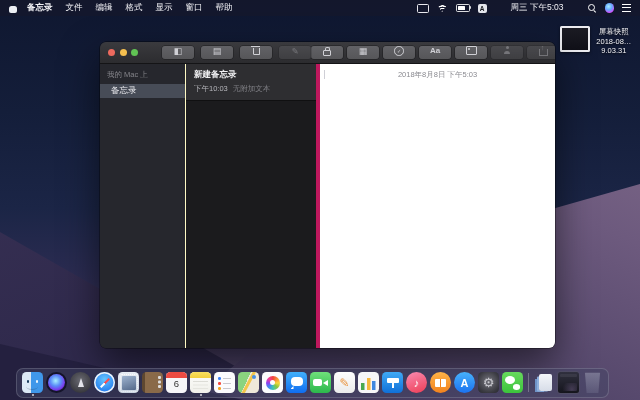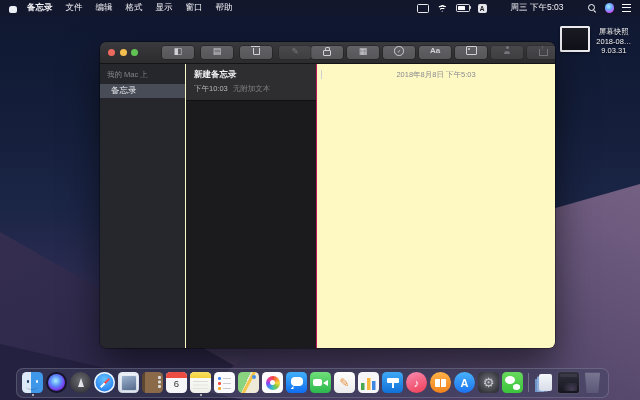--- a/index.html
+++ b/index.html
@@ -93,29 +93,29 @@
   .search-field input::placeholder{color:#9a9aa0}
 
   .win-body{display:flex;height:285px;background:#1f1f22}
   .sidebar{width:85px;flex:none;background:#26272d;border-right:1px solid #fef9c3;position:relative}
   .sb-header{padding:6px 7px 4px;font-size:7.5px;color:#84848a;white-space:nowrap}
   .sb-item{height:14px;display:flex;align-items:center;padding:0 7px 0 11px;font-size:8.5px;color:#ececf0}
   .sb-item.selected{background:#474c57}
   .sb-footer{position:absolute;left:0;right:0;bottom:0;height:17px;display:flex;align-items:center;gap:4px;padding:0 6px;color:#97979d;font-size:8px}
   .add-folder-icon::before{content:"⊕";font-size:9px;color:#97979d}
 
-  .noteslist{width:130px;flex:none;background:#1b1b1d;border-right:1px solid #be185d}
+  .noteslist{width:130px;flex:none;background:#1b1b1d;border-right:4px solid #be185d}
   .note-item{padding:5px 8px 6px;border-bottom:1px solid #101011}
   .note-item.selected{background:#2e2e31}
   .note-title{font-size:8.5px;font-weight:700;color:#f0f0f2}
   .note-meta{margin-top:2.5px;font-size:7.5px;display:flex;gap:5px;white-space:nowrap}
   .note-time{color:#b6b6bb}
   .note-preview{color:#808086}
 
-  .editor{flex:1;background:#fef9c3;position:relative}
+  .editor{flex:1;background:#ffffff;position:relative}
   .editor-date{text-align:center;margin-top:6px;font-size:7.5px;color:#8a8a90}
   .caret{position:absolute;left:4px;top:6px;width:1px;height:9px;background:#cfcfd6}
 
   
   .dock{position:absolute;left:16px;top:368px;height:30px;z-index:30;display:flex;align-items:flex-start;gap:3px;
     padding:3px 5px;background:rgba(66,70,100,0.48);border:.5px solid rgba(255,255,255,.16);border-radius:7px;box-sizing:border-box}
   .dk{position:relative;width:21px;height:21px;border-radius:4.5px;flex:none}
   .dk .art{position:absolute;inset:0;display:flex;align-items:center;justify-content:center;border-radius:inherit;overflow:visible}
   .dk .dot{display:none}
   .dk.open .dot{display:block;position:absolute;bottom:-3px;left:50%;margin-left:-1px;width:2px;height:2px;border-radius:50%;background:#d6d6dc}

